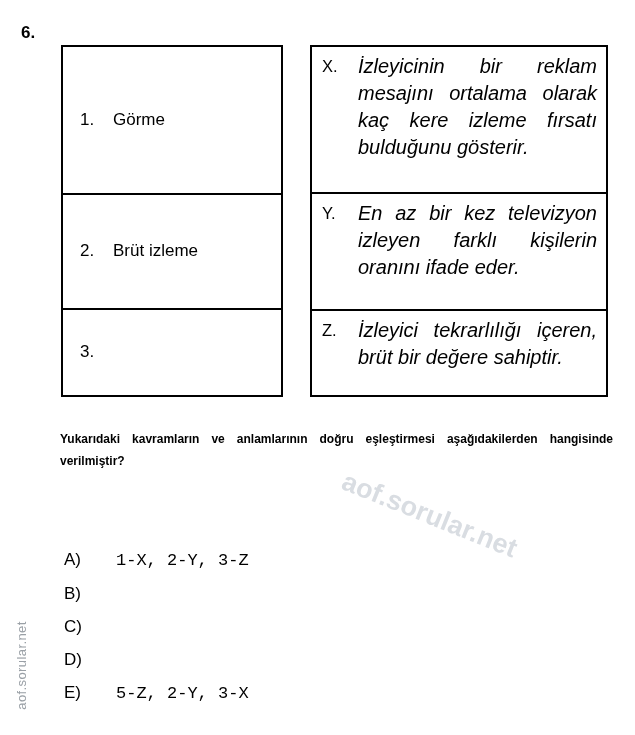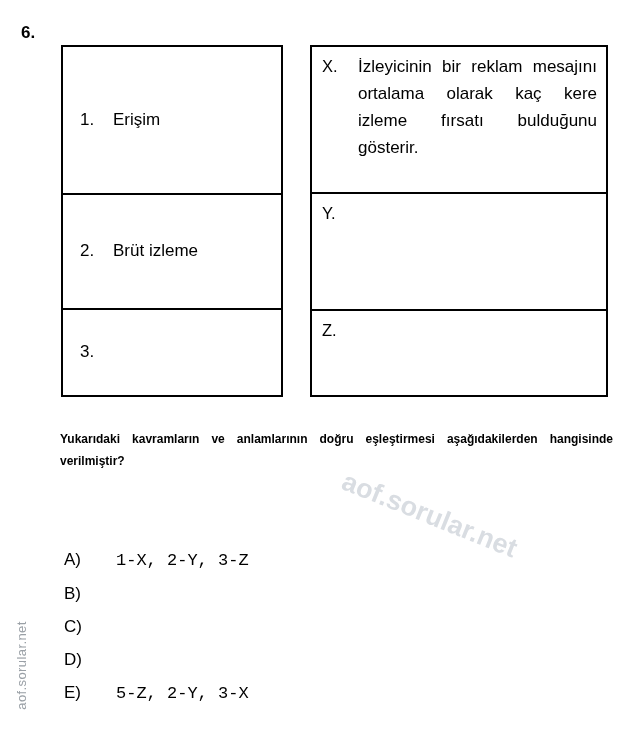--- a/index.html
+++ b/index.html
@@ -83,25 +83,26 @@
   #definitions-table .match-row.d2 { height: 117px; }
   #definitions-table .match-row.d3 { height: 84px; }
 
   .def-key {
     flex: 0 0 36px;
     font-size: 16.5px;
     line-height: 27px;
   }
   .def-text {
     flex: 1 1 auto;
-    font-size: 17px;
+    font-size: 20px;
     line-height: 27px;
     text-align: justify;
     text-align-last: justify;
     hyphens: none;
+    font-style: italic;
   }
   .def-text.last-left { text-align-last: left; }
 
   
   #question-prompt {
     position: absolute;
     left: 60px;
     top: 428px;
     width: 553px;
     font-size: 12px;
@@ -159,21 +160,21 @@
 </head>
 <body>
 
 <div id="question-number">6.</div>
 
 <div id="concepts-table" class="match-table">
 
   <div class="match-row r1">
     <div class="concept-line">
       <span class="concept-num">1.</span>
-      <span class="concept-label">Erişim</span>
+      <span class="concept-label">Görme</span>
     </div>
   </div>
 
   <div class="match-row r2">
     <div class="concept-line">
       <span class="concept-num">2.</span>
       <span class="concept-label">Brüt izleme</span>
     </div>
   </div>
 
@@ -186,24 +187,26 @@
 
 <div id="definitions-table" class="match-table">
 
   <div class="match-row d1">
     <span class="def-key">X.</span>
     <span class="def-text last-left">İzleyicinin bir reklam mesajını ortalama olarak kaç kere izleme fırsatı bulduğunu gösterir.</span>
   </div>
 
   <div class="match-row d2">
     <span class="def-key">Y.</span>
+    <span class="def-text last-left">En az bir kez televizyon izleyen farklı kişilerin oranını ifade eder.</span>
   </div>
 
   <div class="match-row d3">
     <span class="def-key">Z.</span>
+    <span class="def-text last-left">İzleyici tekrarlılığı içeren, brüt bir değere sahiptir.</span>
   </div>
 </div>
 
 <div id="question-prompt">Yukarıdaki kavramların ve anlamlarının doğru eşleştirmesi aşağıdakilerden hangisinde verilmiştir?</div>
 
 <div id="options-list">
   <div class="option-row">
     <span class="option-key">A)</span>
     <span class="option-text">1-X, 2-Y, 3-Z</span>
   </div>

